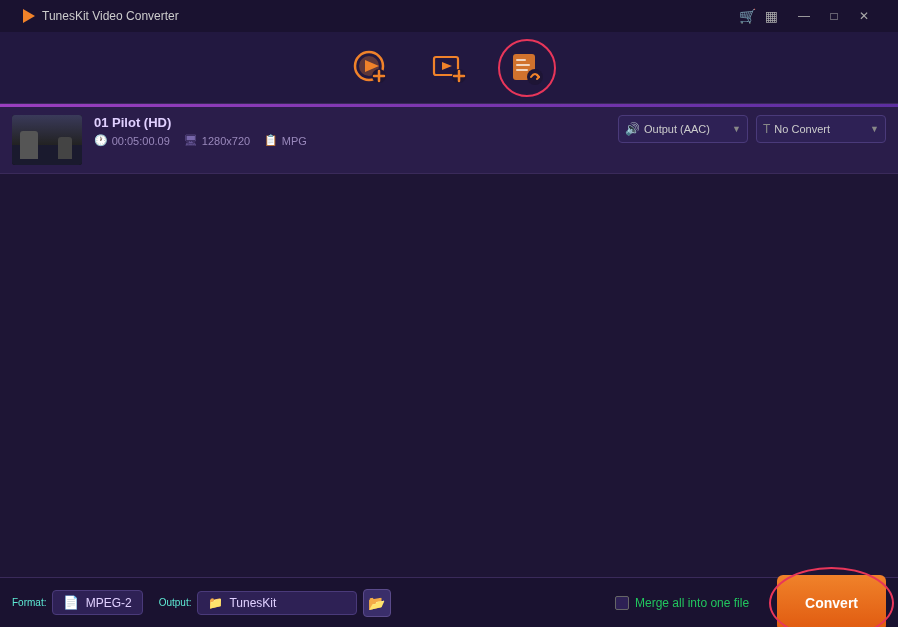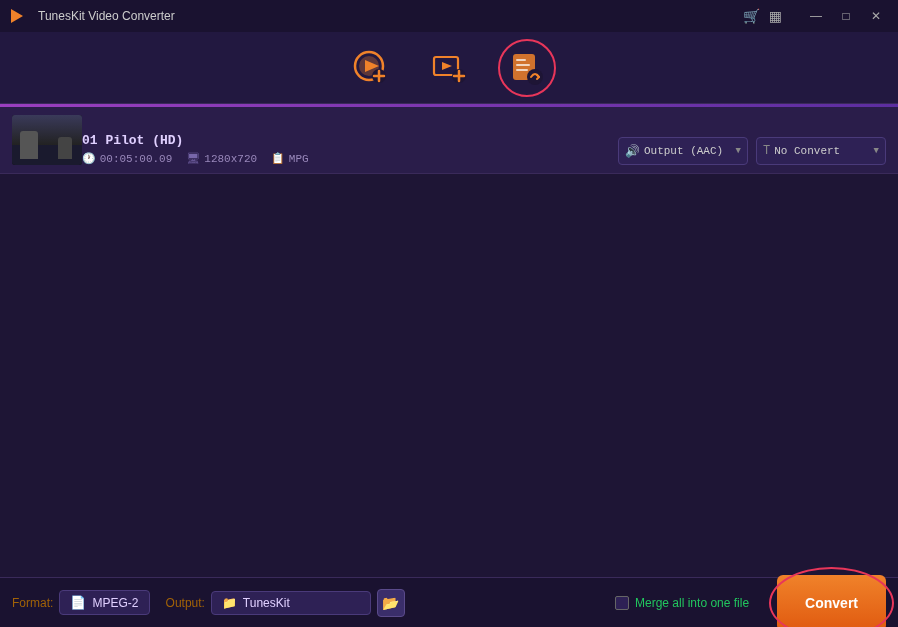--- a/index.html
+++ b/index.html
@@ -12,22 +12,22 @@
       overflow: hidden;
       position: relative;
     }
 
     
     #title-bar {
       background: #1a1230;
       height: 32px;
       display: flex;
       align-items: center;
-      padding: 0 8px;
-      gap: 12px;
+      padding: 0 20px;
+      gap: 4px;
       position: relative;
     }
     #title-bar .app-logo {
       width: 18px;
       height: 18px;
     }
     #title-bar .app-name {
       font-size: 12px;
       color: #ccc;
       flex: 1;
@@ -116,27 +116,26 @@
     #content {
       background: #1e1535;
       height: calc(627px - 32px - 72px - 3px - 50px);
       overflow-y: auto;
       padding: 0;
     }
 
     
     .file-row {
       display: flex;
-      align-items: flex-end;
+      align-items: flex-start;
       background: #2a1d4a;
       padding: 8px 12px;
-      gap: 0;
+      gap: 12px;
       border-bottom: 1px solid #3a2a5a;
       min-height: 62px;
-      font-family: Liberation Mono, monospace;
     }
     .file-thumb {
       width: 70px;
       height: 50px;
       background: #111;
       border-radius: 3px;
       overflow: hidden;
       flex-shrink: 0;
       position: relative;
     }
@@ -245,22 +244,22 @@
       border-top: 1px solid #3a2a5a;
     }
     .status-section {
       display: flex;
       align-items: center;
       gap: 6px;
       font-size: 12px;
       color: #ccc;
     }
     .status-label {
-      color: #a16207;
-      font-size: 12px;
+      color: #5eead4;
+      font-size: 10px;
     }
     .status-value-box {
       background: #2e2155;
       border: 1px solid #4a3a7a;
       border-radius: 4px;
       padding: 4px 10px;
       font-size: 12px;
       color: #e0d0ff;
       display: flex;
       align-items: center;

